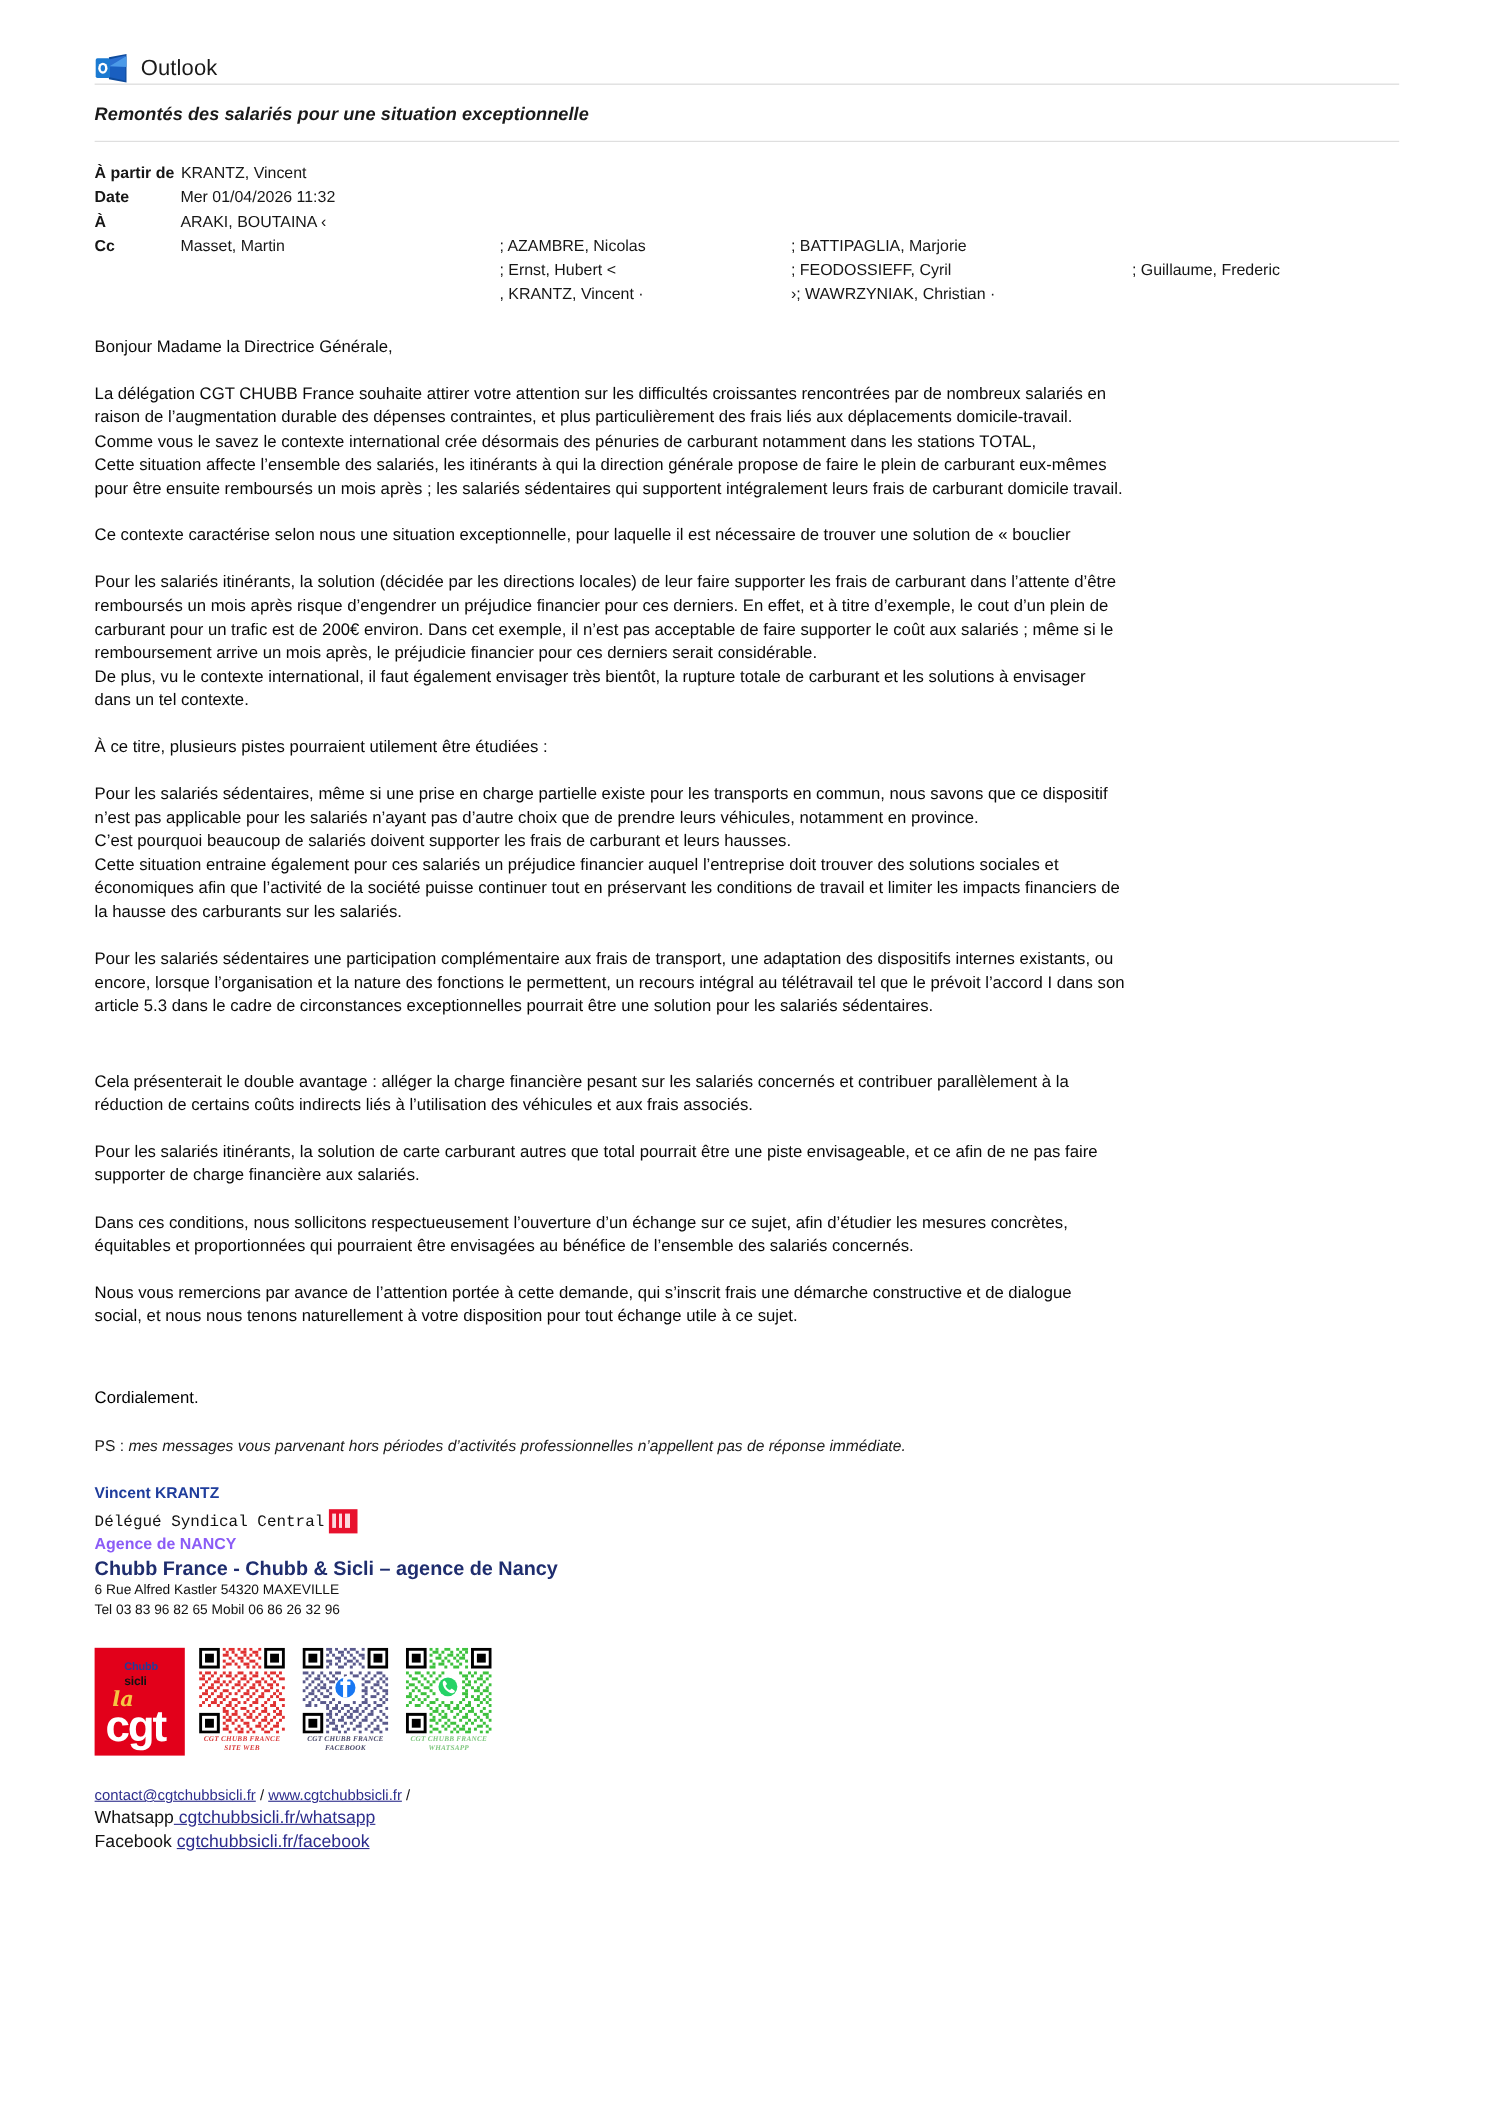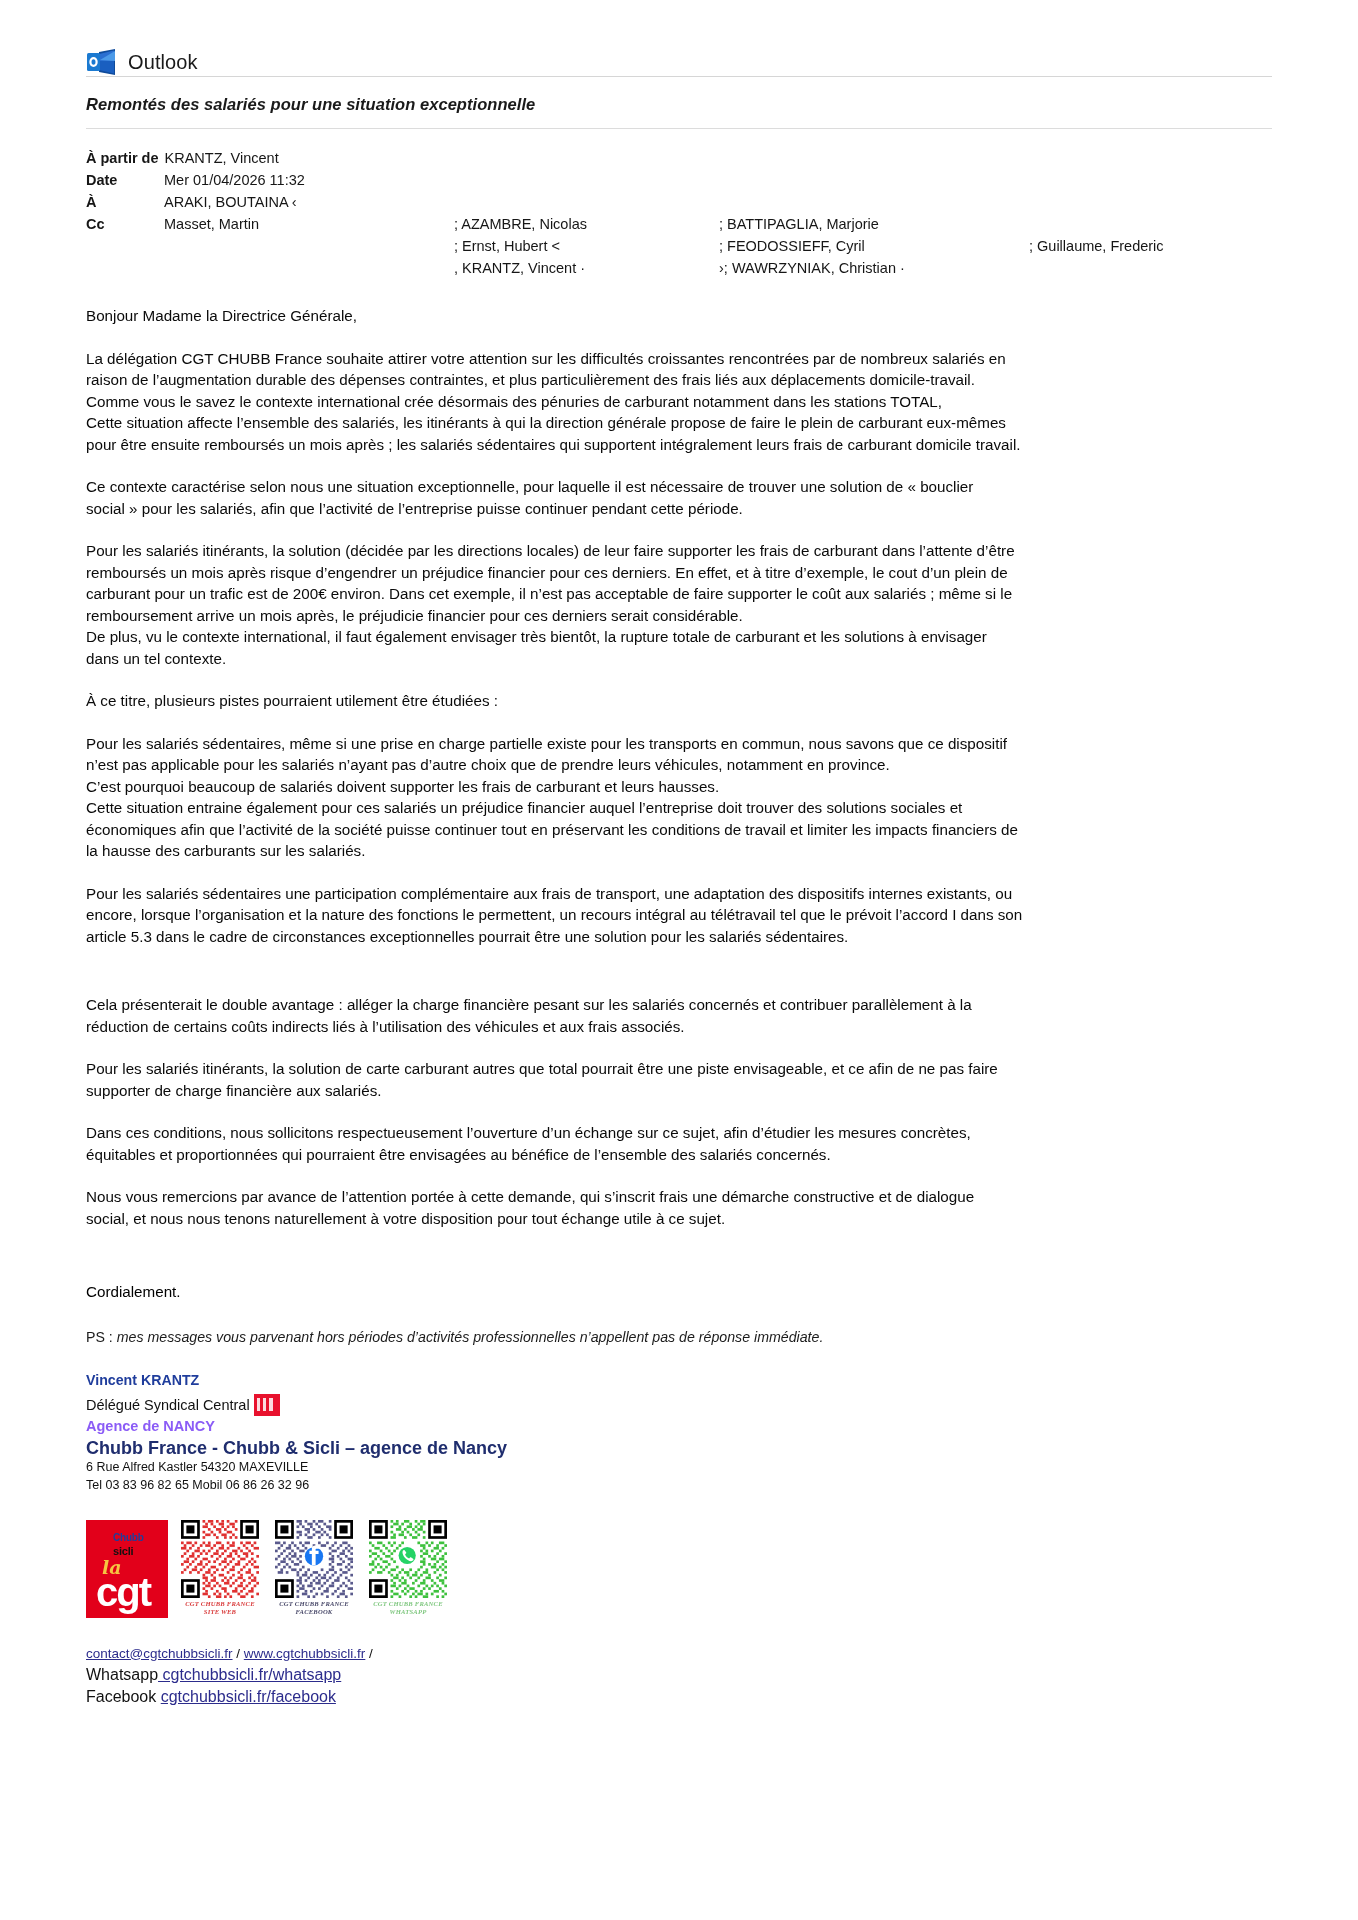--- a/index.html
+++ b/index.html
@@ -128,22 +128,23 @@
     line-height: 18px;
   }
   .sig-name {
     font-size: 14.2px;
     font-weight: 700;
     color: #1f3d9c;
     margin-bottom: 5px;
   }
   .sig-role-wrap {
     display: flex;
-    align-items: center;
+    align-items: flex-end;
     gap: 0px;
+    font-family: Liberation Mono, monospace;
   }
   .sig-role {
     font-size: 14.5px;
     color: #111;
     line-height: 20px;
   }
   .sig-inline-badge {
     display: inline-block;
     width: 26px;
     height: 22px;
@@ -358,21 +359,20 @@
     <p>
       <span>La délégation CGT CHUBB France souhaite attirer votre attention sur les difficultés croissantes rencontrées par de nombreux salariés en</span><br>
       <span>raison de l’augmentation durable des dépenses contraintes, et plus particulièrement des frais liés aux déplacements domicile-travail.</span><br>
       <span>Comme vous le savez le contexte international crée désormais des pénuries de carburant notamment dans les stations TOTAL,</span><br>
       <span>Cette situation affecte l’ensemble des salariés, les itinérants à qui la direction générale propose de faire le plein de carburant eux-mêmes</span><br>
       <span>pour être ensuite remboursés un mois après ; les salariés sédentaires qui supportent intégralement leurs frais de carburant domicile travail.</span>
     </p>
 
     <p>
       <span>Ce contexte caractérise selon nous une situation exceptionnelle, pour laquelle il est nécessaire de trouver une solution de « bouclier</span><br>
-      <span>social » pour les salariés, afin que l’activité de l’entreprise puisse continuer pendant cette période.</span>
     </p>
 
     <p>
       <span>Pour les salariés itinérants, la solution (décidée par les directions locales) de leur faire supporter les frais de carburant dans l’attente d’être</span><br>
       <span>remboursés un mois après risque d’engendrer un préjudice financier pour ces derniers. En effet, et à titre d’exemple, le cout d’un plein de</span><br>
       <span>carburant pour un trafic est de 200€ environ. Dans cet exemple, il n’est pas acceptable de faire supporter le coût aux salariés ; même si le</span><br>
       <span>remboursement arrive un mois après, le préjudicie financier pour ces derniers serait considérable.</span><br>
       <span>De plus, vu le contexte international, il faut également envisager très bientôt, la rupture totale de carburant et les solutions à envisager</span><br>
       <span>dans un tel contexte.</span>
     </p>

